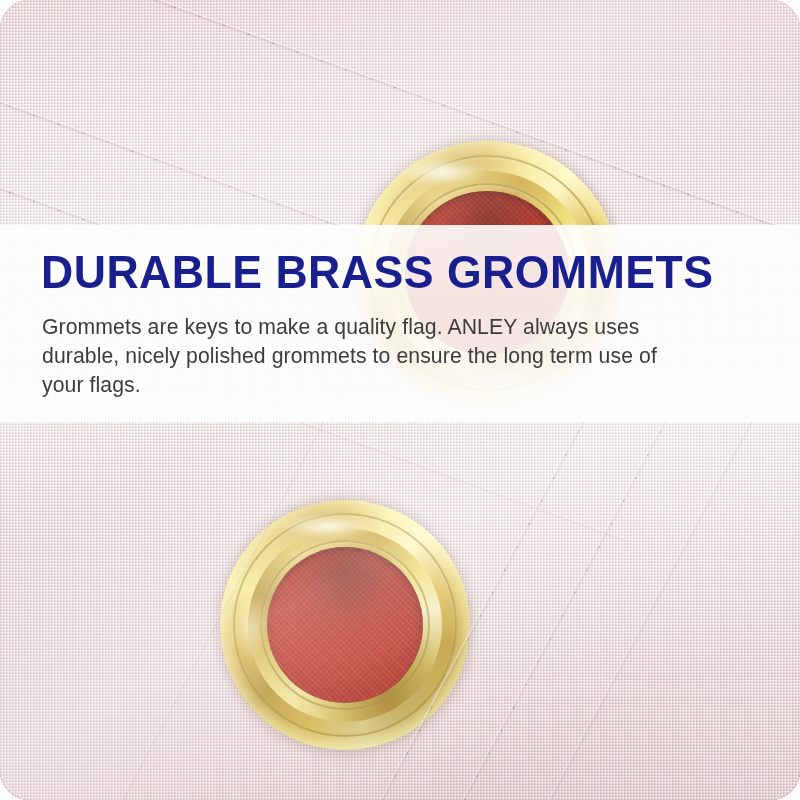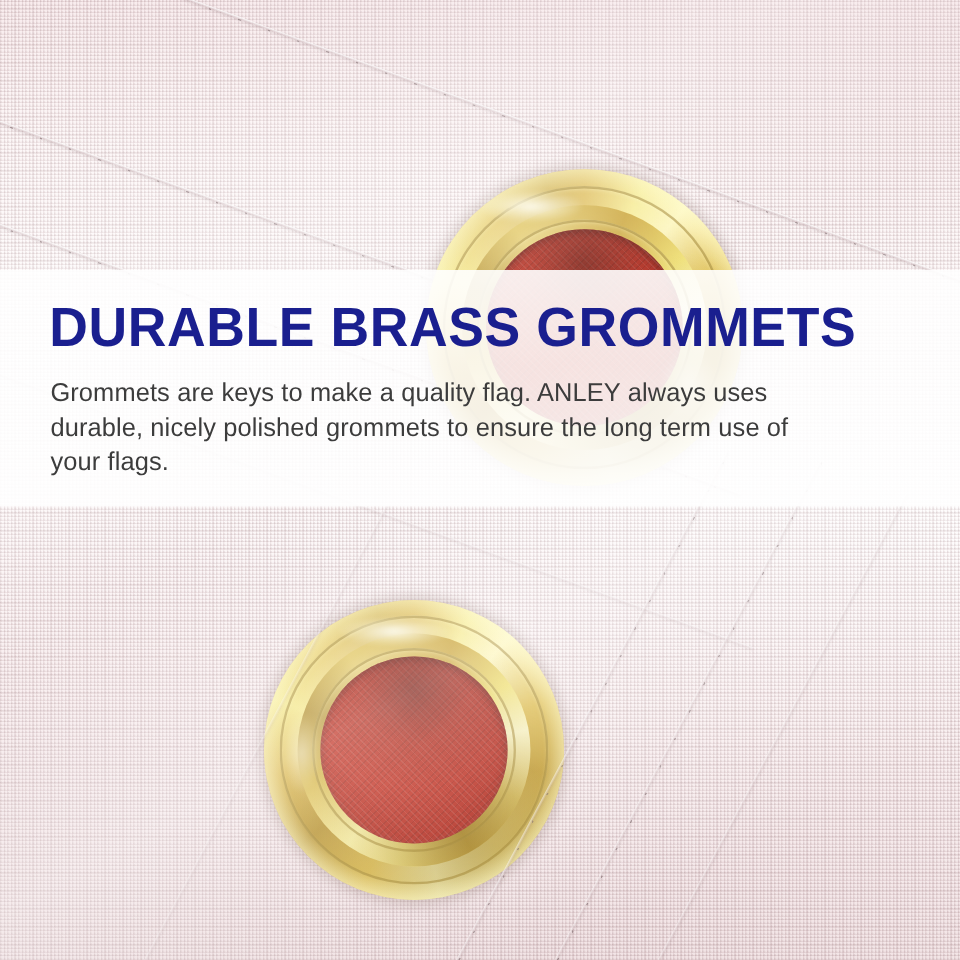--- a/index.html
+++ b/index.html
@@ -11,20 +11,21 @@
   body {
     font-family: "Liberation Sans", sans-serif;
   }
 
   #scene {
     position: relative;
     width: 800px;
     height: 800px;
     overflow: hidden;
     background: #e5e5e5;
+    border-radius: 30px;
   }
 
   
 
   .layer {
     position: absolute;
     inset: 0;
   }
 
   

